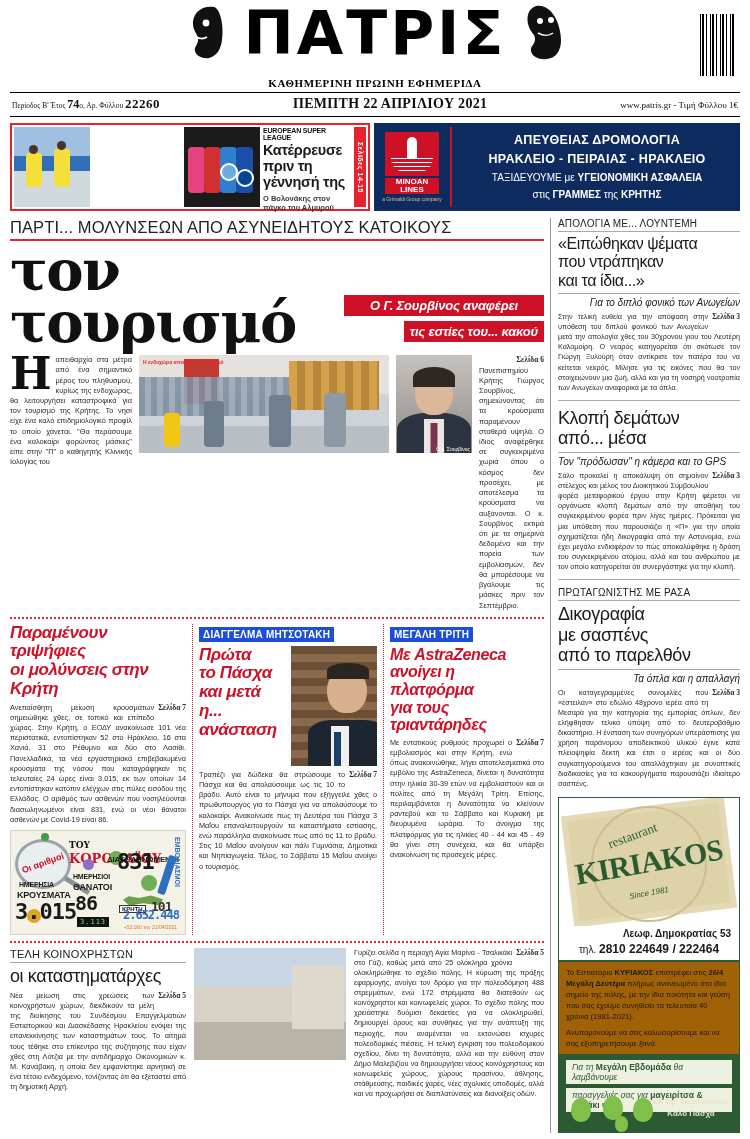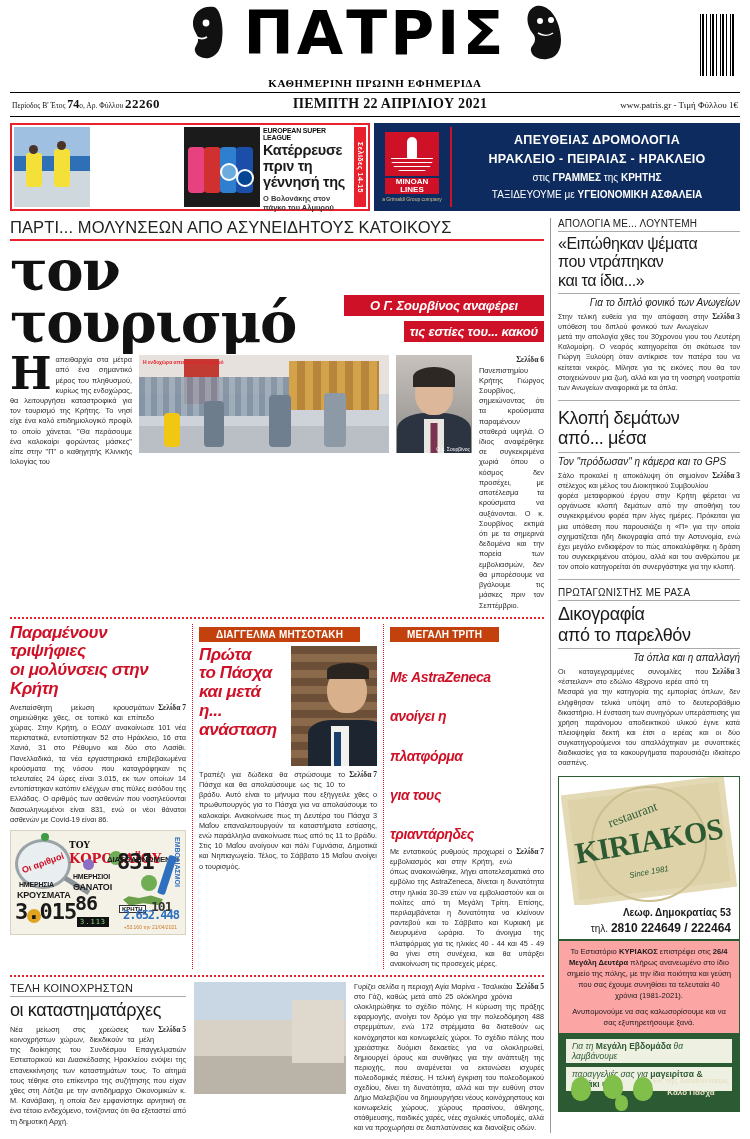--- a/index.html
+++ b/index.html
@@ -121,24 +121,24 @@
 
   
   .dotted { border-top: 2px dotted #e8212c; margin: 6px 0 5px;}
 
   
   .three-row { display:flex; gap:6px; margin-top:4px; }
   .tb { flex:1; }
   .tb.c1 { flex:0 0 176px; }
   .tb.c2 { flex:0 0 192px; border-left:1px dotted #cf1127; border-right:1px dotted #cf1127; padding:0 6px;}
   .tb.c3 { flex:1; }
-  .red-tab { background:#c2410c; color:#fff; font-weight:bold; font-size:10px; padding:2px 17px; letter-spacing:0.2px;
+  .red-tab { background:#1d4ed8; color:#fff; font-weight:bold; font-size:10px; padding:2px 4px; letter-spacing:0.2px;
       display:inline-block; margin-bottom:4px;}
   .red-head { color:#cf1127; font-weight:bold; font-style:italic; font-size:17px; line-height:1.1; letter-spacing:-0.4px;}
-  .red-head.sm { font-size:14px;margin-top:24px; }
+  .red-head.sm { font-size:16px; }
   .body-txt { font-size:7.3px; line-height:1.4; text-align:justify; color:#2a2a2a; margin-top:4px;}
   .mits-row { display:flex; gap:5px; }
   .mits-photo { flex:0 0 86px; height:120px; background:linear-gradient(#8a6a4a,#5c4430); position:relative; overflow:hidden;}
   .mits-photo .shelf{position:absolute;inset:0;background:repeating-linear-gradient(#6b4f36 0 8px,#8a6a4a 8px 16px);}
   .mits-photo .face{position:absolute;left:42%;top:18%;width:40px;height:46px;background:#d9b08c;border-radius:50% 50% 45% 45%;}
   .mits-photo .hair{position:absolute;left:42%;top:14%;width:42px;height:16px;background:#2a2520;border-radius:50% 50% 0 0;}
   .mits-photo .suit{position:absolute;bottom:0;left:20%;width:80px;height:46px;background:#1d2531;border-radius:30% 30% 0 0;}
   .mits-photo .shirt{position:absolute;bottom:0;left:47%;width:18px;height:40px;background:#f2f0ed;}
   .mits-photo .tie{position:absolute;bottom:0;left:50%;width:7px;height:34px;background:#1b3f6b;}
   .mits-txtcol { flex:1; }
@@ -178,23 +178,23 @@
   .ad-box { border:1px solid #2c5a33; margin-top:8px; background:#fff;}
   .ad-img { height:128px; background:#ffffff; position:relative; display:flex; align-items:center; justify-content:center; overflow:hidden;}
   .ad-card{ position:absolute; left:8px; top:8px; right:8px; bottom:8px; background:#e3d9b4; transform:rotate(-7deg); }
   .ad-card2{ position:absolute; left:14px; top:14px; right:14px; bottom:14px; background:#ddd2a8; transform:rotate(-7deg);}
   .ad-ring{ position:absolute; left:50%; top:52%; transform:translate(-50%,-50%); width:116px;height:116px;border:2px solid #cbbf90;border-radius:50%;}
   .ad-rest{ position:relative; color:#2c5a33; font-size:13px; transform:rotate(-20deg) translate(-6px,-30px); font-family:"Liberation Serif",serif;}
   .ad-name{ position:absolute; left:50%; top:50%; transform:translate(-50%,-50%) rotate(-10deg);
       color:#2c5a33; font-family:"Liberation Serif",serif; font-weight:bold; font-size:30px; letter-spacing:-0.5px;}
   .ad-since{ position:absolute; left:50%; top:74%; transform:translate(-50%,-50%) rotate(-10deg); color:#2c5a33; font-size:8px; font-style:italic;}
   .ad-addr{ text-align:right; padding:2px 8px; font-size:10px; font-weight:bold; color:#1a1a1a;}
-  .ad-phone{ text-align:right; padding:1px 8px 4px; font-size:10px; color:#1a1a1a; border-bottom:2px solid #2c5a33;}
+  .ad-phone{ text-align:center; padding:1px 8px 4px; font-size:10px; color:#1a1a1a; border-bottom:2px solid #2c5a33;}
   .ad-phone b{font-size:12px;}
-  .ad-body{ background:#fca5a5; padding:5px 7px; font-size:7.6px; line-height:1.45; text-align:center; color:#1a1a1a;}
+  .ad-body{ background:#a16207; padding:5px 7px; font-size:7.6px; line-height:1.45; color:#1a1a1a;}
   .ad-body b{font-weight:bold;}
   .ad-green{ background:#2c5a33; color:#e9e2c6; padding:6px 7px 8px; position:relative; min-height:78px;}
   .ad-ribbon{ background:#eef0e2; color:#2c5a33; font-size:8.5px; padding:2px 6px; margin-bottom:4px; font-style:italic;}
   .ad-ribbon b{font-weight:bold; font-style:normal;}
   .ad-sign{ position:absolute; right:10px; bottom:12px; text-align:center; font-size:8px; font-weight:bold; color:#e9e2c6; line-height:1.5;}
   .egg{ position:absolute; width:20px;height:24px;border-radius:50% 50% 45% 45%; background:#7fbf4a;}
   .egg.s{width:13px;height:16px;}
 
   .tiny { font-size:7.2px; line-height:1.4; text-align:justify; color:#2a2a2a;}
   .italic-dek { font-style:italic; font-size:11.5px; color:#222; }
@@ -275,24 +275,24 @@
           <div class="fig"></div>
             <div class="wave"></div>
         </div>
         <div class="minoan-name">MINOAN LINES</div>
         <div class="minoan-tag">a Grimaldi Group company</div>
       </div>
       <div class="minoan-txt">
         <div class="minoan-l1">ΑΠΕΥΘΕΙΑΣ ΔΡΟΜΟΛΟΓΙΑ</div>
         <div class="minoan-l1">ΗΡΑΚΛΕΙΟ - ΠΕΙΡΑΙΑΣ - ΗΡΑΚΛΕΙΟ</div>
         <div class="minoan-l2">
+          <span>ΤΑΞΙΔΕΥΟΥΜΕ με </span><b>ΥΓΕΙΟΝΟΜΙΚΗ ΑΣΦΑΛΕΙΑ</b>
+        </div>
+        <div class="minoan-l2">
           <span>στις </span><b>ΓΡΑΜΜΕΣ </b><span>της </span><b>ΚΡΗΤΗΣ</b>
-        </div>
-        <div class="minoan-l2">
-          <span>ΤΑΞΙΔΕΥΟΥΜΕ με </span><b>ΥΓΕΙΟΝΟΜΙΚΗ ΑΣΦΑΛΕΙΑ</b>
         </div>
       </div>
     </div>
   </div>
 
   <div class="main-grid">
 
     <div class="left-col">
 
       <div>
@@ -486,20 +486,21 @@
           <span>Σάλο προκαλεί η αποκάλυψη ότι σημαίνον στέλεχος και μέλος του Διοικητικού Συμβουλίου φορέα μεταφορικού έργου στην Κρήτη φέρεται να οργάνωσε κλοπή δεμάτων από την αποθήκη του συγκεκριμένου φορέα πριν λίγες ημέρες. Πρόκειται για μια υπόθεση που παρουσιάζει η «Π» για την οποία σχηματίζεται ήδη δικογραφία από την Αστυνομία, ενώ έχει μεγάλο ενδιαφέρον το πώς αποκαλύφθηκε η δράση του συγκεκριμένου ατόμου, αλλά και του ανθρώπου με τον οποίο κατηγορείται ότι συνεργάστηκε για την κλοπή.</span>
         </div>
       </div>
 
       <hr class="thin" style="margin:7px 0;">
 
       <div>
         <div class="blk-kicker" style="font-size:10px;">ΠΡΩΤΑΓΩΝΙΣΤΗΣ ΜΕ ΡΑΣΑ</div>
         <div class="blk-rule"></div>
         <div class="blk-head">Δικογραφία</div>
+        <div class="blk-head">με σασπένς</div>
         <div class="blk-head">από το παρελθόν</div>
         <hr class="thin">
         <div class="italic-dek r" style="font-size:10px;">Τα όπλα και η απαλλαγή</div>
         <div class="tiny" style="margin-top:4px;">
           <span class="pg">Σελίδα 3</span>
           <span>Οι καταγεγραμμένες συνομιλίες που «έστειλαν» στο εδώλιο 48χρονο ιερέα από τη Μεσαρά για την κατηγορία της εμπορίας όπλων, δεν ελήφθησαν τελικά υπόψη από το δευτεροβάθμιο δικαστήριο. Η ένσταση των συνηγόρων υπεράσπισης για χρήση παράνομου αποδεικτικού υλικού έγινε κατά πλειοψηφία δεκτή και έτσι ο ιερέας και οι δύο συγκατηγορούμενοι του απαλλάχτηκαν με συνοπτικές διαδικασίες για τα κακουργήματα παρουσιάζει ιδιαίτερο σασπένς.</span>
         </div>
       </div>
 
       <div class="ad-box">

